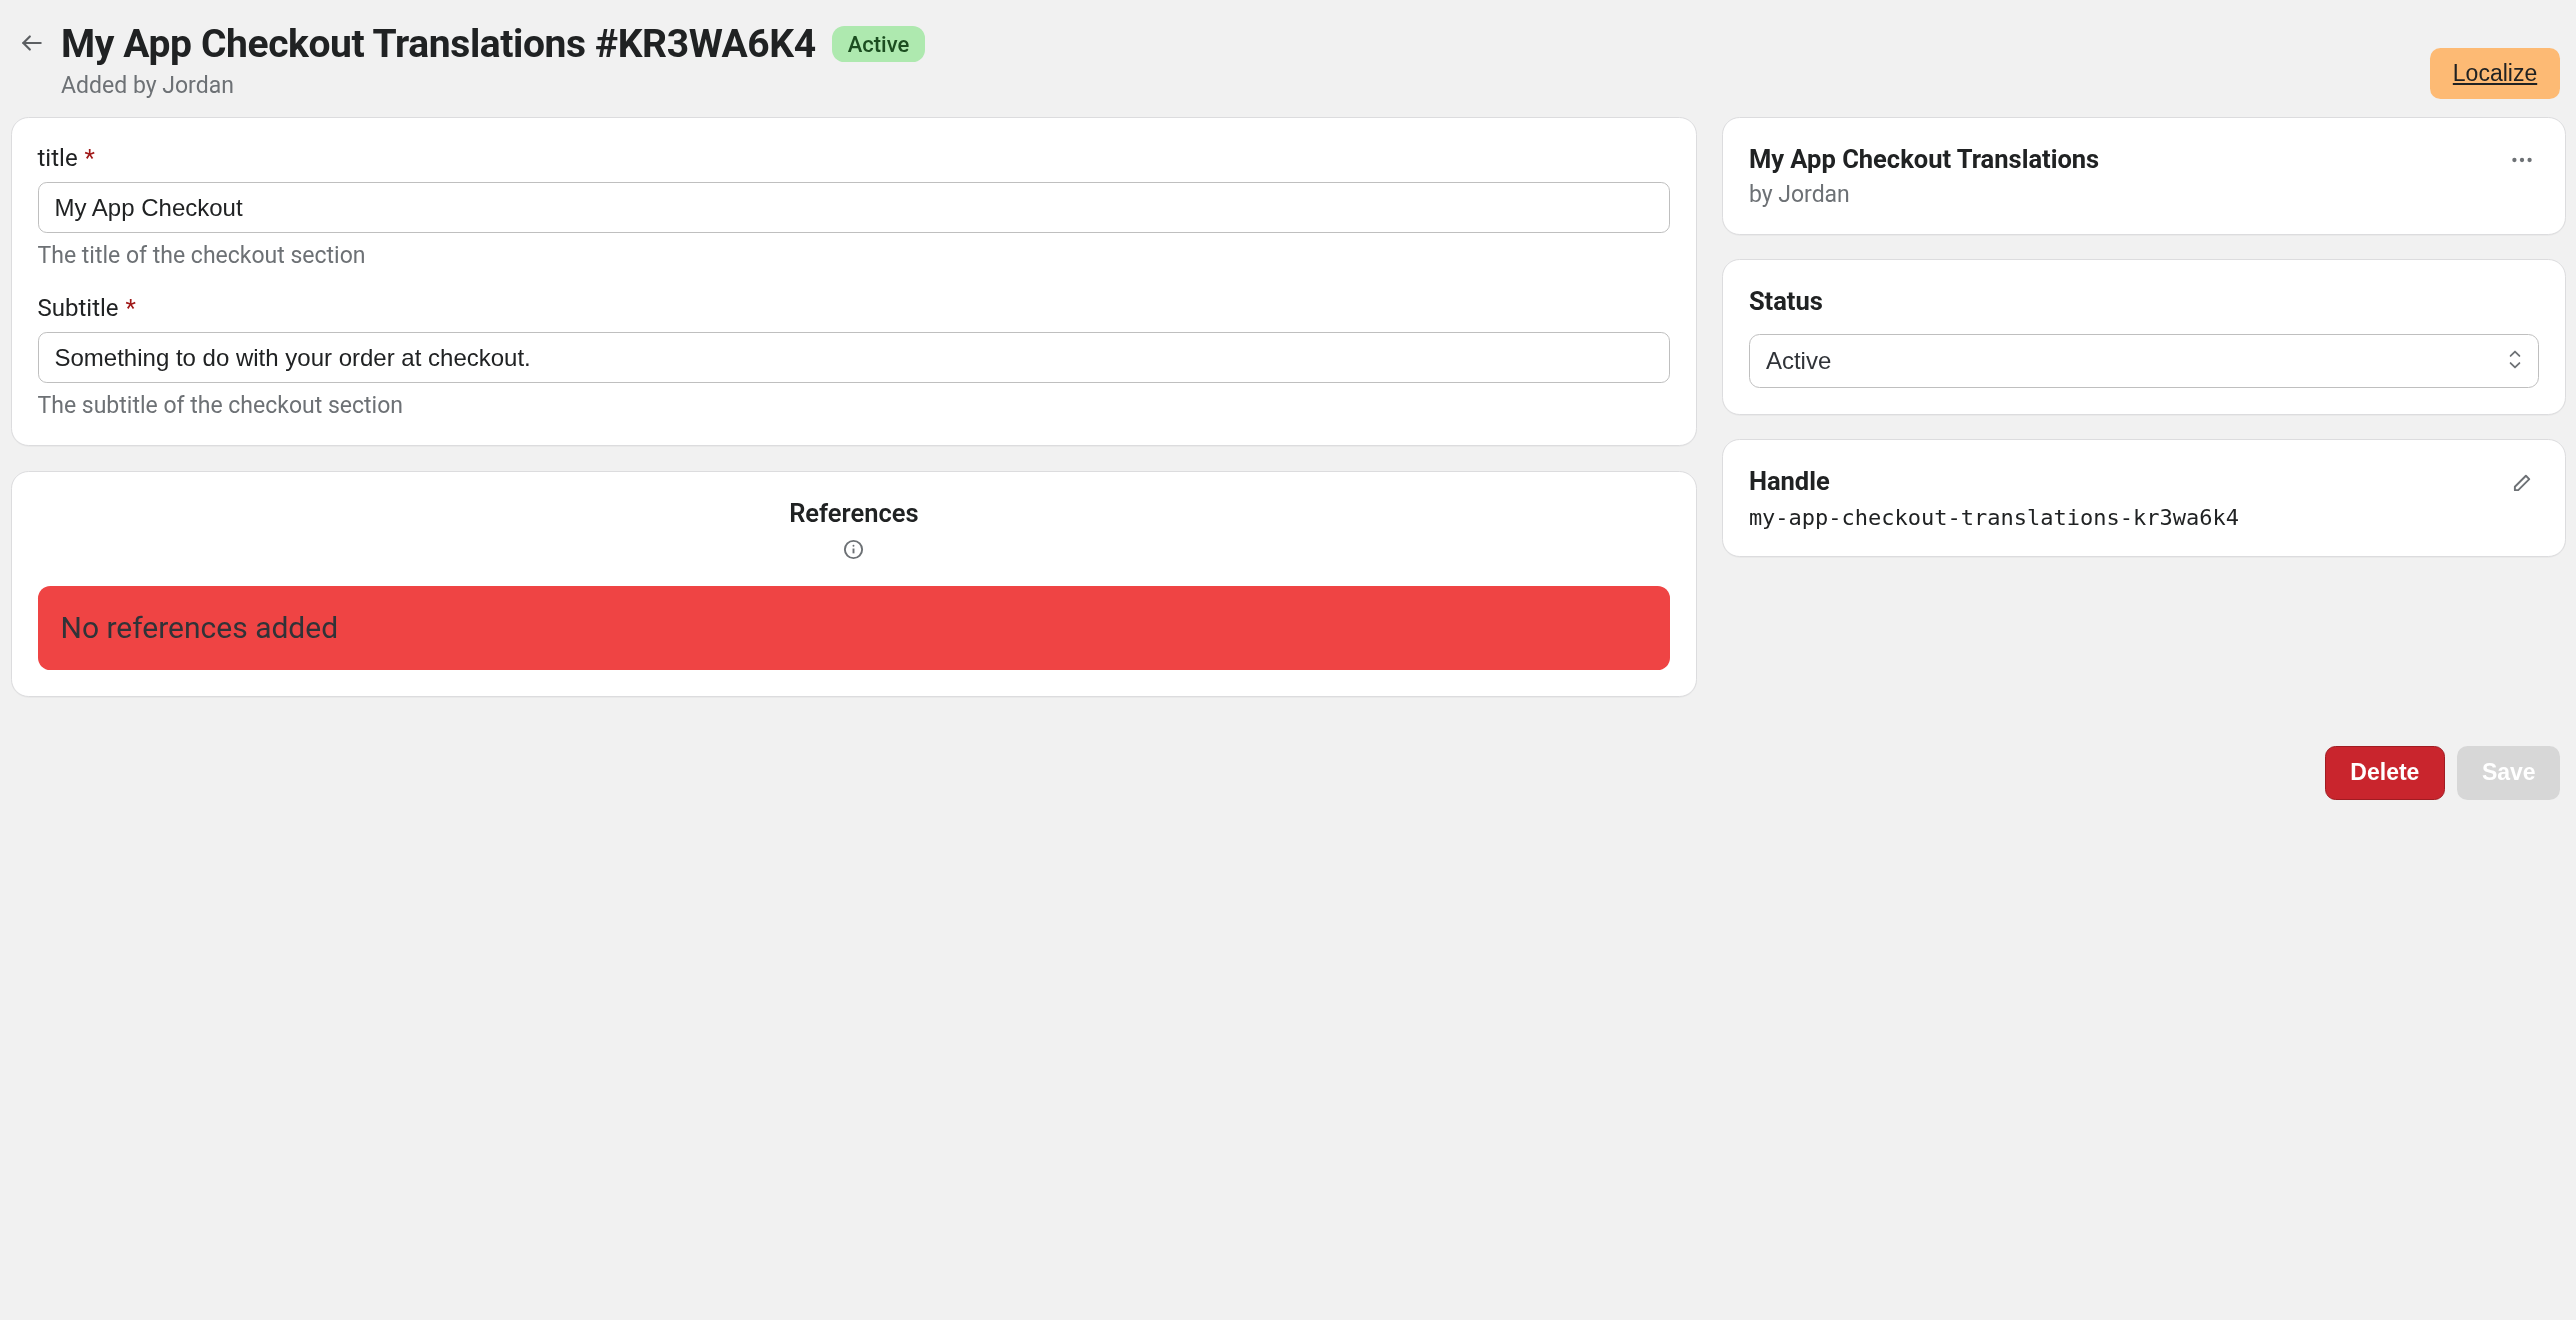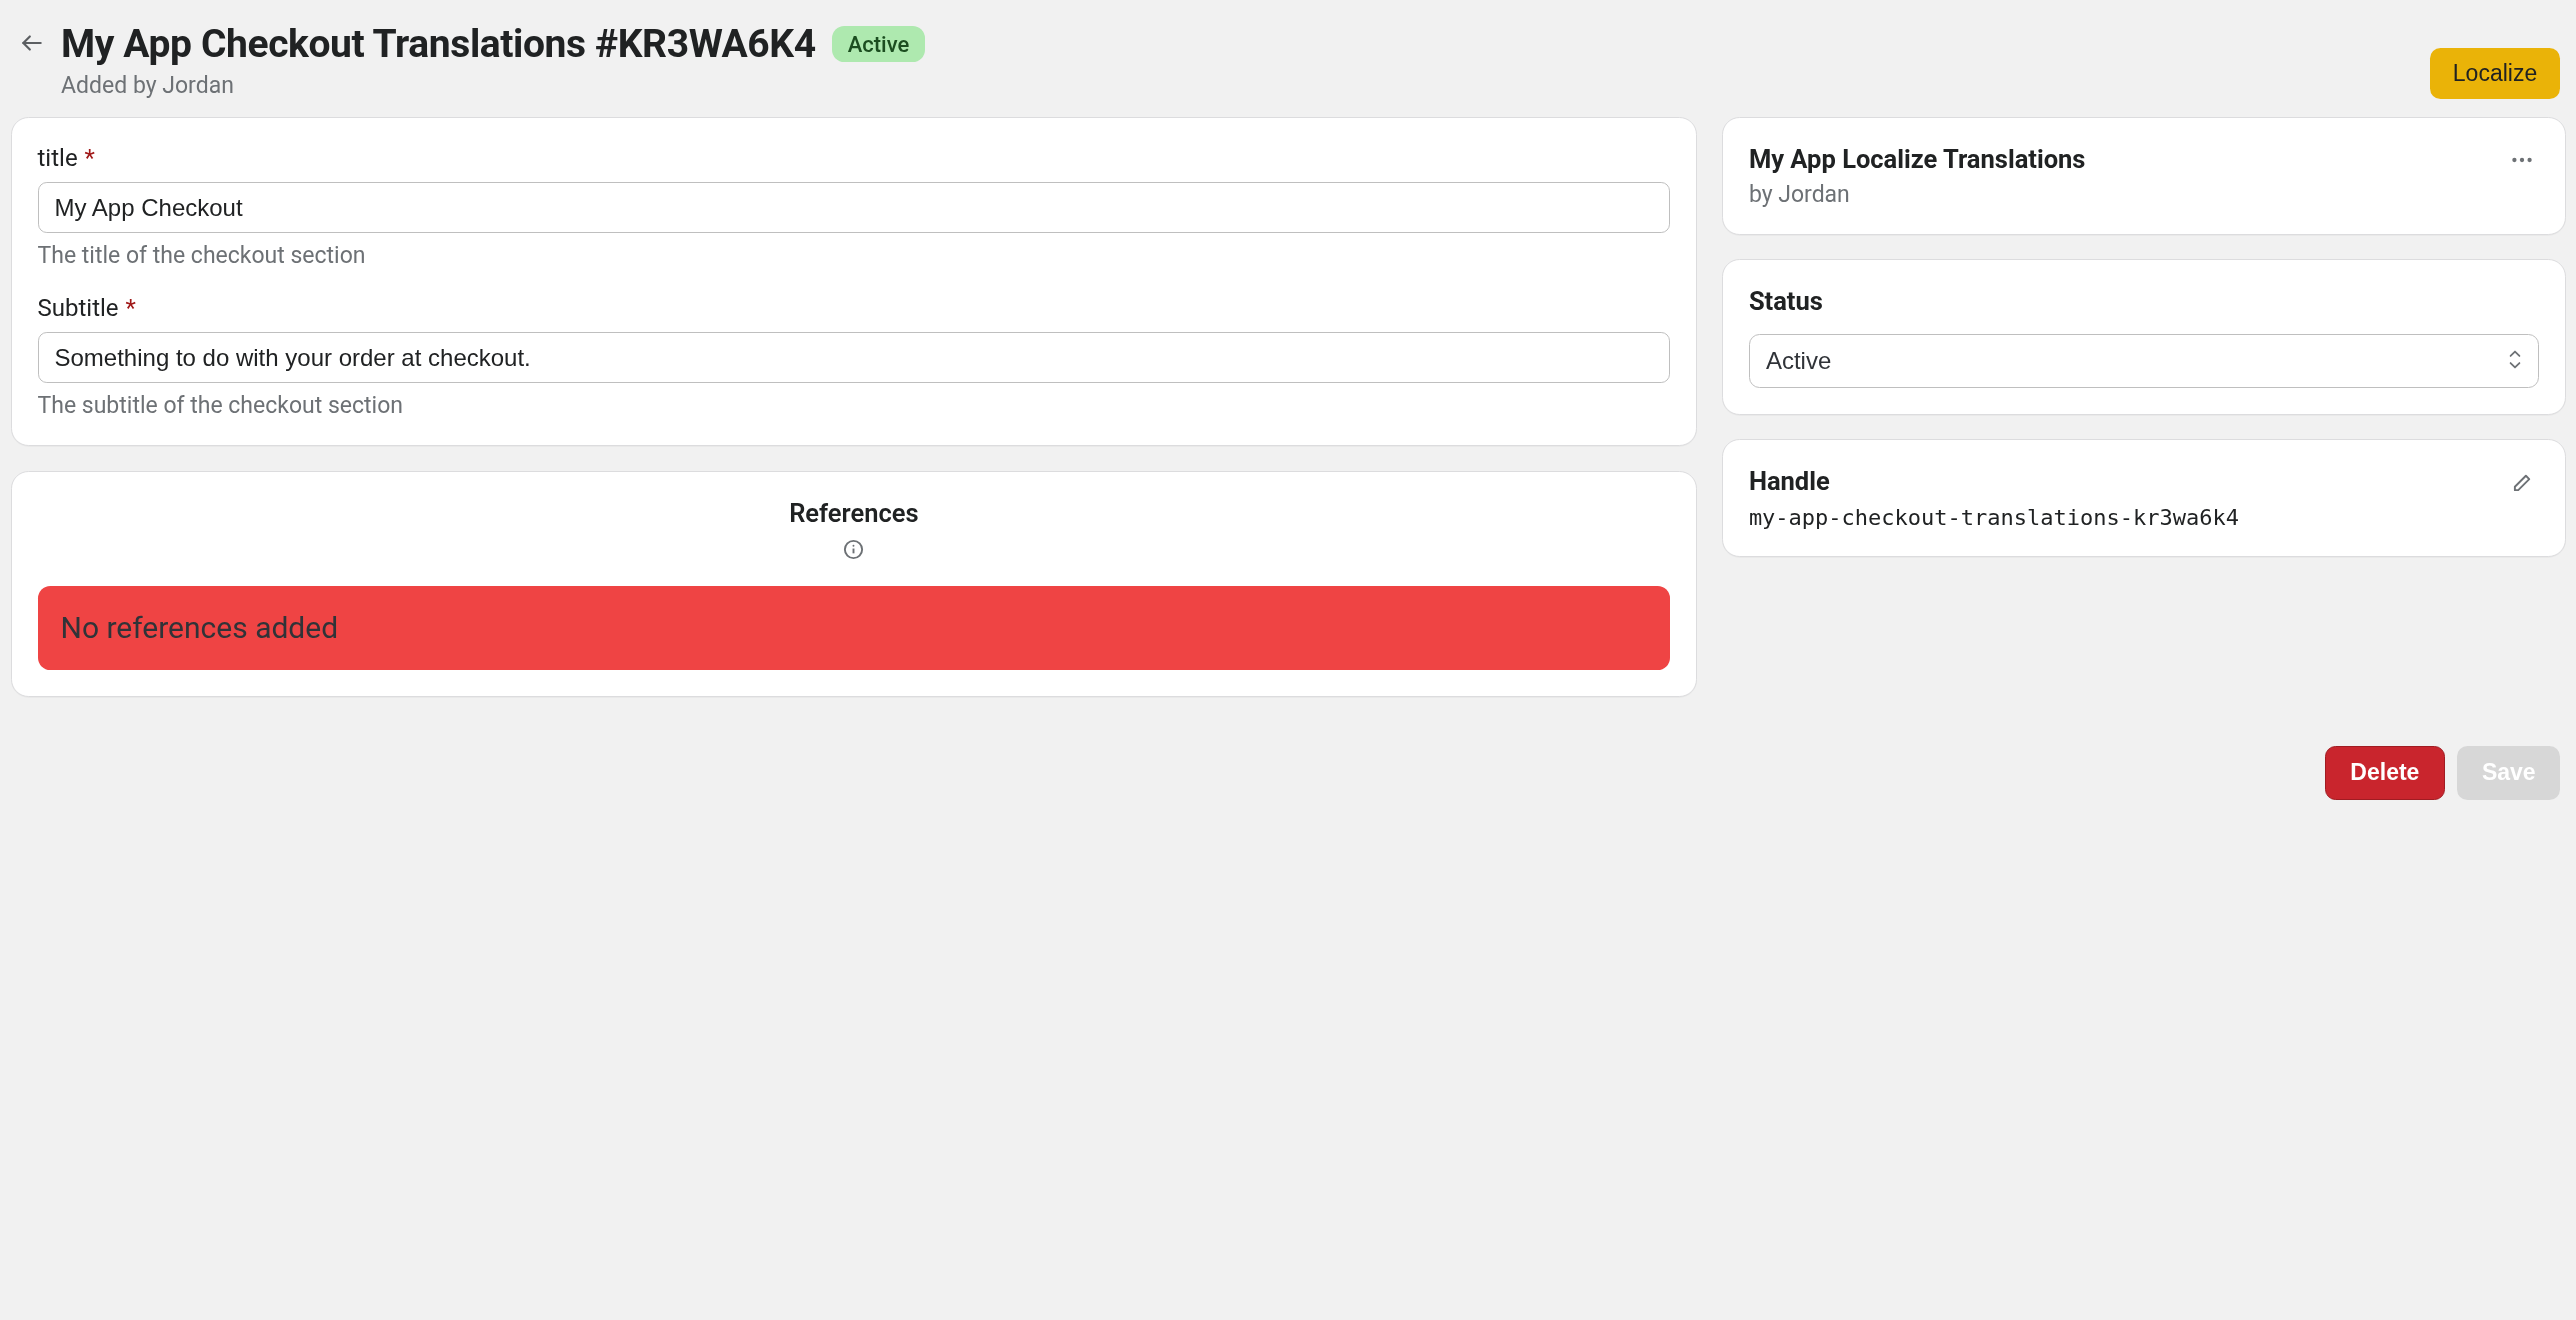--- a/index.html
+++ b/index.html
@@ -69,22 +69,23 @@
   }
   .btn {
     font-size: 23px;
     font-weight: 500;
     padding: 12.3px 23px;
     border-radius: 10.5px;
     border: none;
     cursor: pointer;
   }
   .btn-plain {
-    background: #eab308;
-    color: #202223;
+    background: #fdba74;
+    color: #202223;
+    text-decoration: underline;
   }
 
   
   .content-row {
     display: flex;
     gap: 24.6px;
     align-items: flex-start;
   }
   .main-col { flex: 1 1 66%; display:flex; flex-direction:column; gap:24.6px; }
   .side-col { flex: 1 1 33%; display:flex; flex-direction:column; gap:24.6px; }
@@ -287,21 +288,21 @@
         <div class="empty-ref">No references added</div>
       </div>
 
     </div>
 
     <div class="side-col">
 
       <div class="card">
         <div class="side-card-header">
           <div>
-            <div class="side-title">My App Localize Translations</div>
+            <div class="side-title">My App Checkout Translations</div>
             <div class="side-byline">by Jordan</div>
           </div>
           <button class="icon-btn ellipsis-btn">
             <svg width="26" height="26" viewBox="0 0 24 24" fill="#6d7175">
               <circle cx="5" cy="12" r="2"></circle>
               <circle cx="12" cy="12" r="2"></circle>
               <circle cx="19" cy="12" r="2"></circle>
             </svg>
           </button>
         </div>

